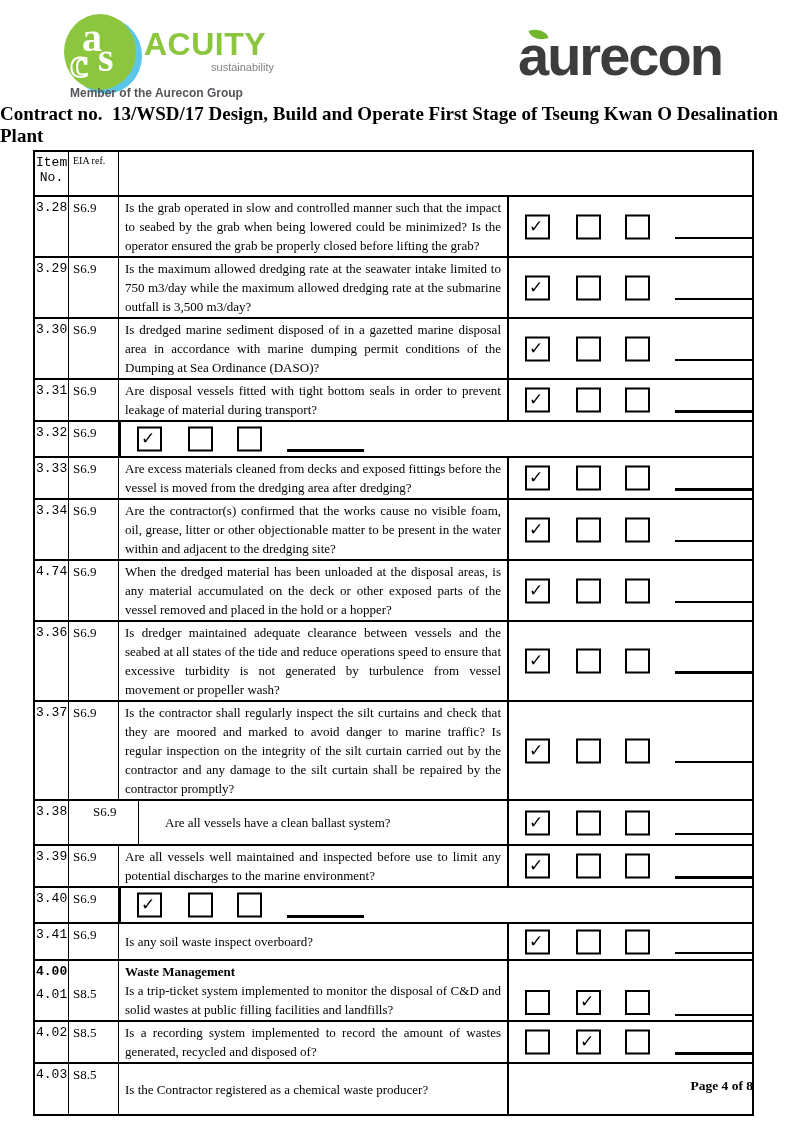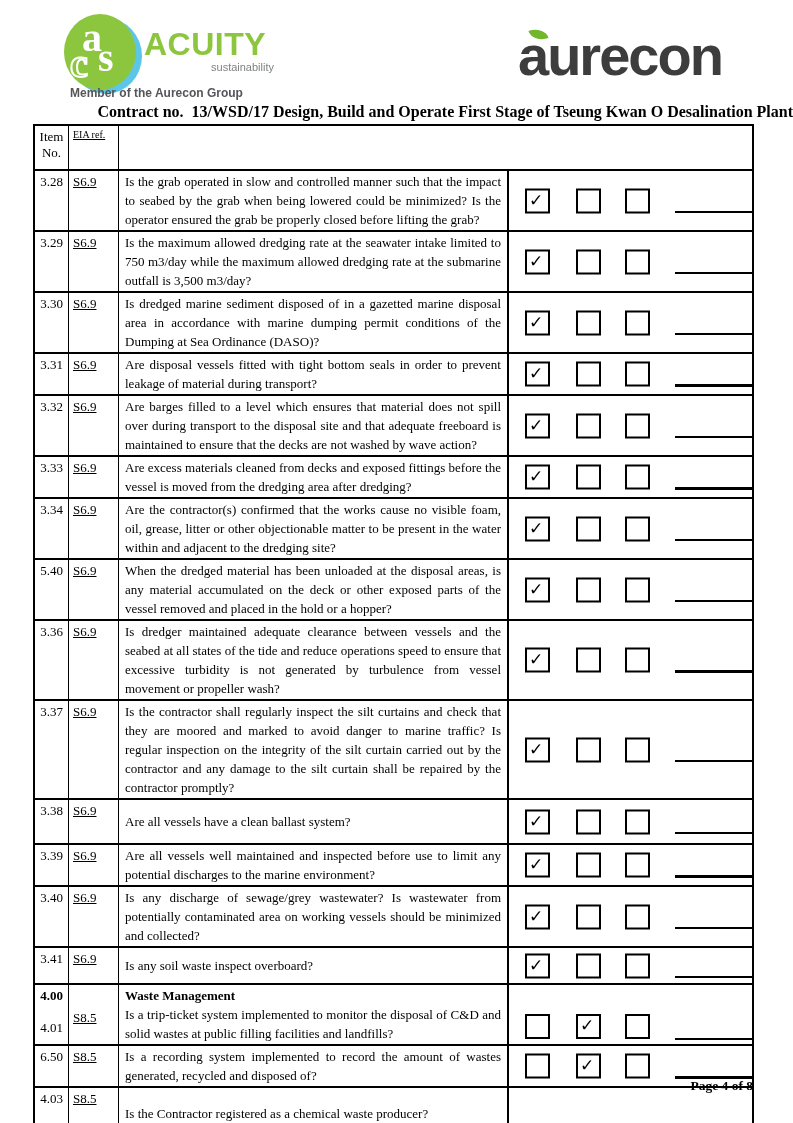--- a/index.html
+++ b/index.html
@@ -21,43 +21,43 @@
   .acuity-sub{font-family:"Liberation Sans",sans-serif;font-size:11px;color:#7f8284;text-align:right;margin-top:-2px;}
   .acuity-tagline{position:absolute;left:10px;top:78px;width:240px;font-family:"Liberation Sans",sans-serif;
                   font-weight:bold;font-size:12px;color:#54565a;}
   .aurecon{position:absolute;left:518px;top:20px;width:235px;height:78px;}
   .aurecon-leaf{position:absolute;left:12px;top:8px;width:17px;height:13px;background:#71b62c;
                 border-radius:0 100% 0 100%;transform:rotate(-18deg);}
   .aurecon-name{position:absolute;left:0;top:8px;font-family:"Liberation Sans",sans-serif;font-weight:bold;
                 font-size:56px;color:#3d3d3d;letter-spacing:-2px;line-height:1;}
 
   
-  .doc-title{width:100%;text-align:right;font-weight:bold;font-size:16px;white-space:pre-wrap;margin-top:3px;}
+  .doc-title{width:100%;text-align:left;font-weight:bold;font-size:19px;white-space:pre-wrap;margin-top:3px;}
 
   
   .checklist{margin-left:33px;width:717px;border:2px solid #000;margin-top:3px;font-size:13px;}
   .t-header{display:flex;height:43px;}
   .row{display:flex;border-top:2px solid #000;min-height:34px;}
-  .c-item{width:31px;border-right:1.5px solid #000;padding:3px 1px 2px 1px;text-align:center;flex-shrink:0;}
-  .c-eia{width:45px;border-right:1.5px solid #000;padding:3px 0 2px 4px;flex-shrink:0;text-decoration:underline;}
+  .c-item{width:31px;border-right:1.5px solid #000;padding:3px 1px 2px 1px;text-align:center;flex-shrink:0;font-family:Liberation Mono, monospace;}
+  .c-eia{width:45px;border-right:1.5px solid #000;padding:3px 0 2px 4px;flex-shrink:0;}
   .c-q{flex:1;padding:1px 6px;text-align:justify;line-height:19px;display:flex;flex-direction:column;justify-content:center;}
   .c-checks{width:243px;border-left:2.5px solid #000;position:relative;flex-shrink:0;}
   .h-eia{font-size:10px;}
   .h-lbl{position:absolute;top:4px;}
   .h-na{left:29px;} .h-yes{left:68px;} .h-no{left:117px;} .h-remarks{left:160px;}
   .box{position:absolute;width:21px;height:21px;border:2.5px solid #000;top:50%;transform:translateY(-50%);background:#fff;}
   .b1{left:16px;} .b2{left:67px;} .b3{left:116px;}
   .tick{display:block;font-size:17px;line-height:20px;margin:0 0 0 2px;color:#000;}
   .remark-line{position:absolute;left:166px;right:0;height:2.5px;background:#000;top:calc(50% + 10px);}
   .bold{font-weight:bold;}
-  .item-sub{margin-top:16px;}
+  .item-sub{margin-top:8px;}
   .eia-spacer{height:22px;}
   
   .rows .row:nth-child(10){min-height:77px;}
-  .rows .row:nth-child(11){min-height:43px;}
+  .rows .row:nth-child(11){min-height:43px;gap:20px;}
   .rows .row:nth-child(14){min-height:35px;}
   .rows .row:nth-child(17){min-height:50px;}
   .rows .row:nth-child(15) .box{top:auto;bottom:5px;transform:none;}
   .rows .row:nth-child(15) .remark-line{top:auto;bottom:4px;}
 
   
   .page-footer{position:absolute;top:1078px;right:40px;font-weight:bold;font-size:13.5px;}
 </style>
 </head>
 <body>
@@ -165,21 +165,20 @@
       <div class="box b3">
               <span class="tick"></span>
             </div>
       <div class="remark-line"></div>
     </div>
   </div>
 
   <div class="row">
     <div class="c-item">3.32</div>
     <div class="c-eia">S6.9</div>
-    <div class="c-q">Are barges filled to a level which ensures that material does not spill over during transport to the disposal site and that adequate freeboard is maintained to ensure that the decks are not washed by wave action?</div>
     <div class="c-checks">
       <div class="box b1">
               <span class="tick">✓</span>
             </div>
       <div class="box b2">
               <span class="tick"></span>
             </div>
       <div class="box b3">
               <span class="tick"></span>
             </div>
@@ -217,21 +216,21 @@
               <span class="tick"></span>
             </div>
       <div class="box b3">
               <span class="tick"></span>
             </div>
       <div class="remark-line"></div>
     </div>
   </div>
 
   <div class="row">
-    <div class="c-item">5.40</div>
+    <div class="c-item">4.74</div>
     <div class="c-eia">S6.9</div>
     <div class="c-q">When the dredged material has been unloaded at the disposal areas, is any material accumulated on the deck or other exposed parts of the vessel removed and placed in the hold or a hopper?</div>
     <div class="c-checks">
       <div class="box b1">
               <span class="tick">✓</span>
             </div>
       <div class="box b2">
               <span class="tick"></span>
             </div>
       <div class="box b3">
@@ -309,21 +308,20 @@
       <div class="box b3">
               <span class="tick"></span>
             </div>
       <div class="remark-line"></div>
     </div>
   </div>
 
   <div class="row">
     <div class="c-item">3.40</div>
     <div class="c-eia">S6.9</div>
-    <div class="c-q">Is any discharge of sewage/grey wastewater? Is wastewater from potentially contaminated area on working vessels should be minimized and collected?</div>
     <div class="c-checks">
       <div class="box b1">
               <span class="tick">✓</span>
             </div>
       <div class="box b2">
               <span class="tick"></span>
             </div>
       <div class="box b3">
               <span class="tick"></span>
             </div>
@@ -370,21 +368,21 @@
               <span class="tick">✓</span>
             </div>
       <div class="box b3">
               <span class="tick"></span>
             </div>
       <div class="remark-line"></div>
     </div>
   </div>
 
   <div class="row">
-    <div class="c-item">6.50</div>
+    <div class="c-item">4.02</div>
     <div class="c-eia">S8.5</div>
     <div class="c-q">Is a recording system implemented to record the amount of wastes generated, recycled and disposed of?</div>
     <div class="c-checks">
       <div class="box b1">
               <span class="tick"></span>
             </div>
       <div class="box b2">
               <span class="tick">✓</span>
             </div>
       <div class="box b3">

